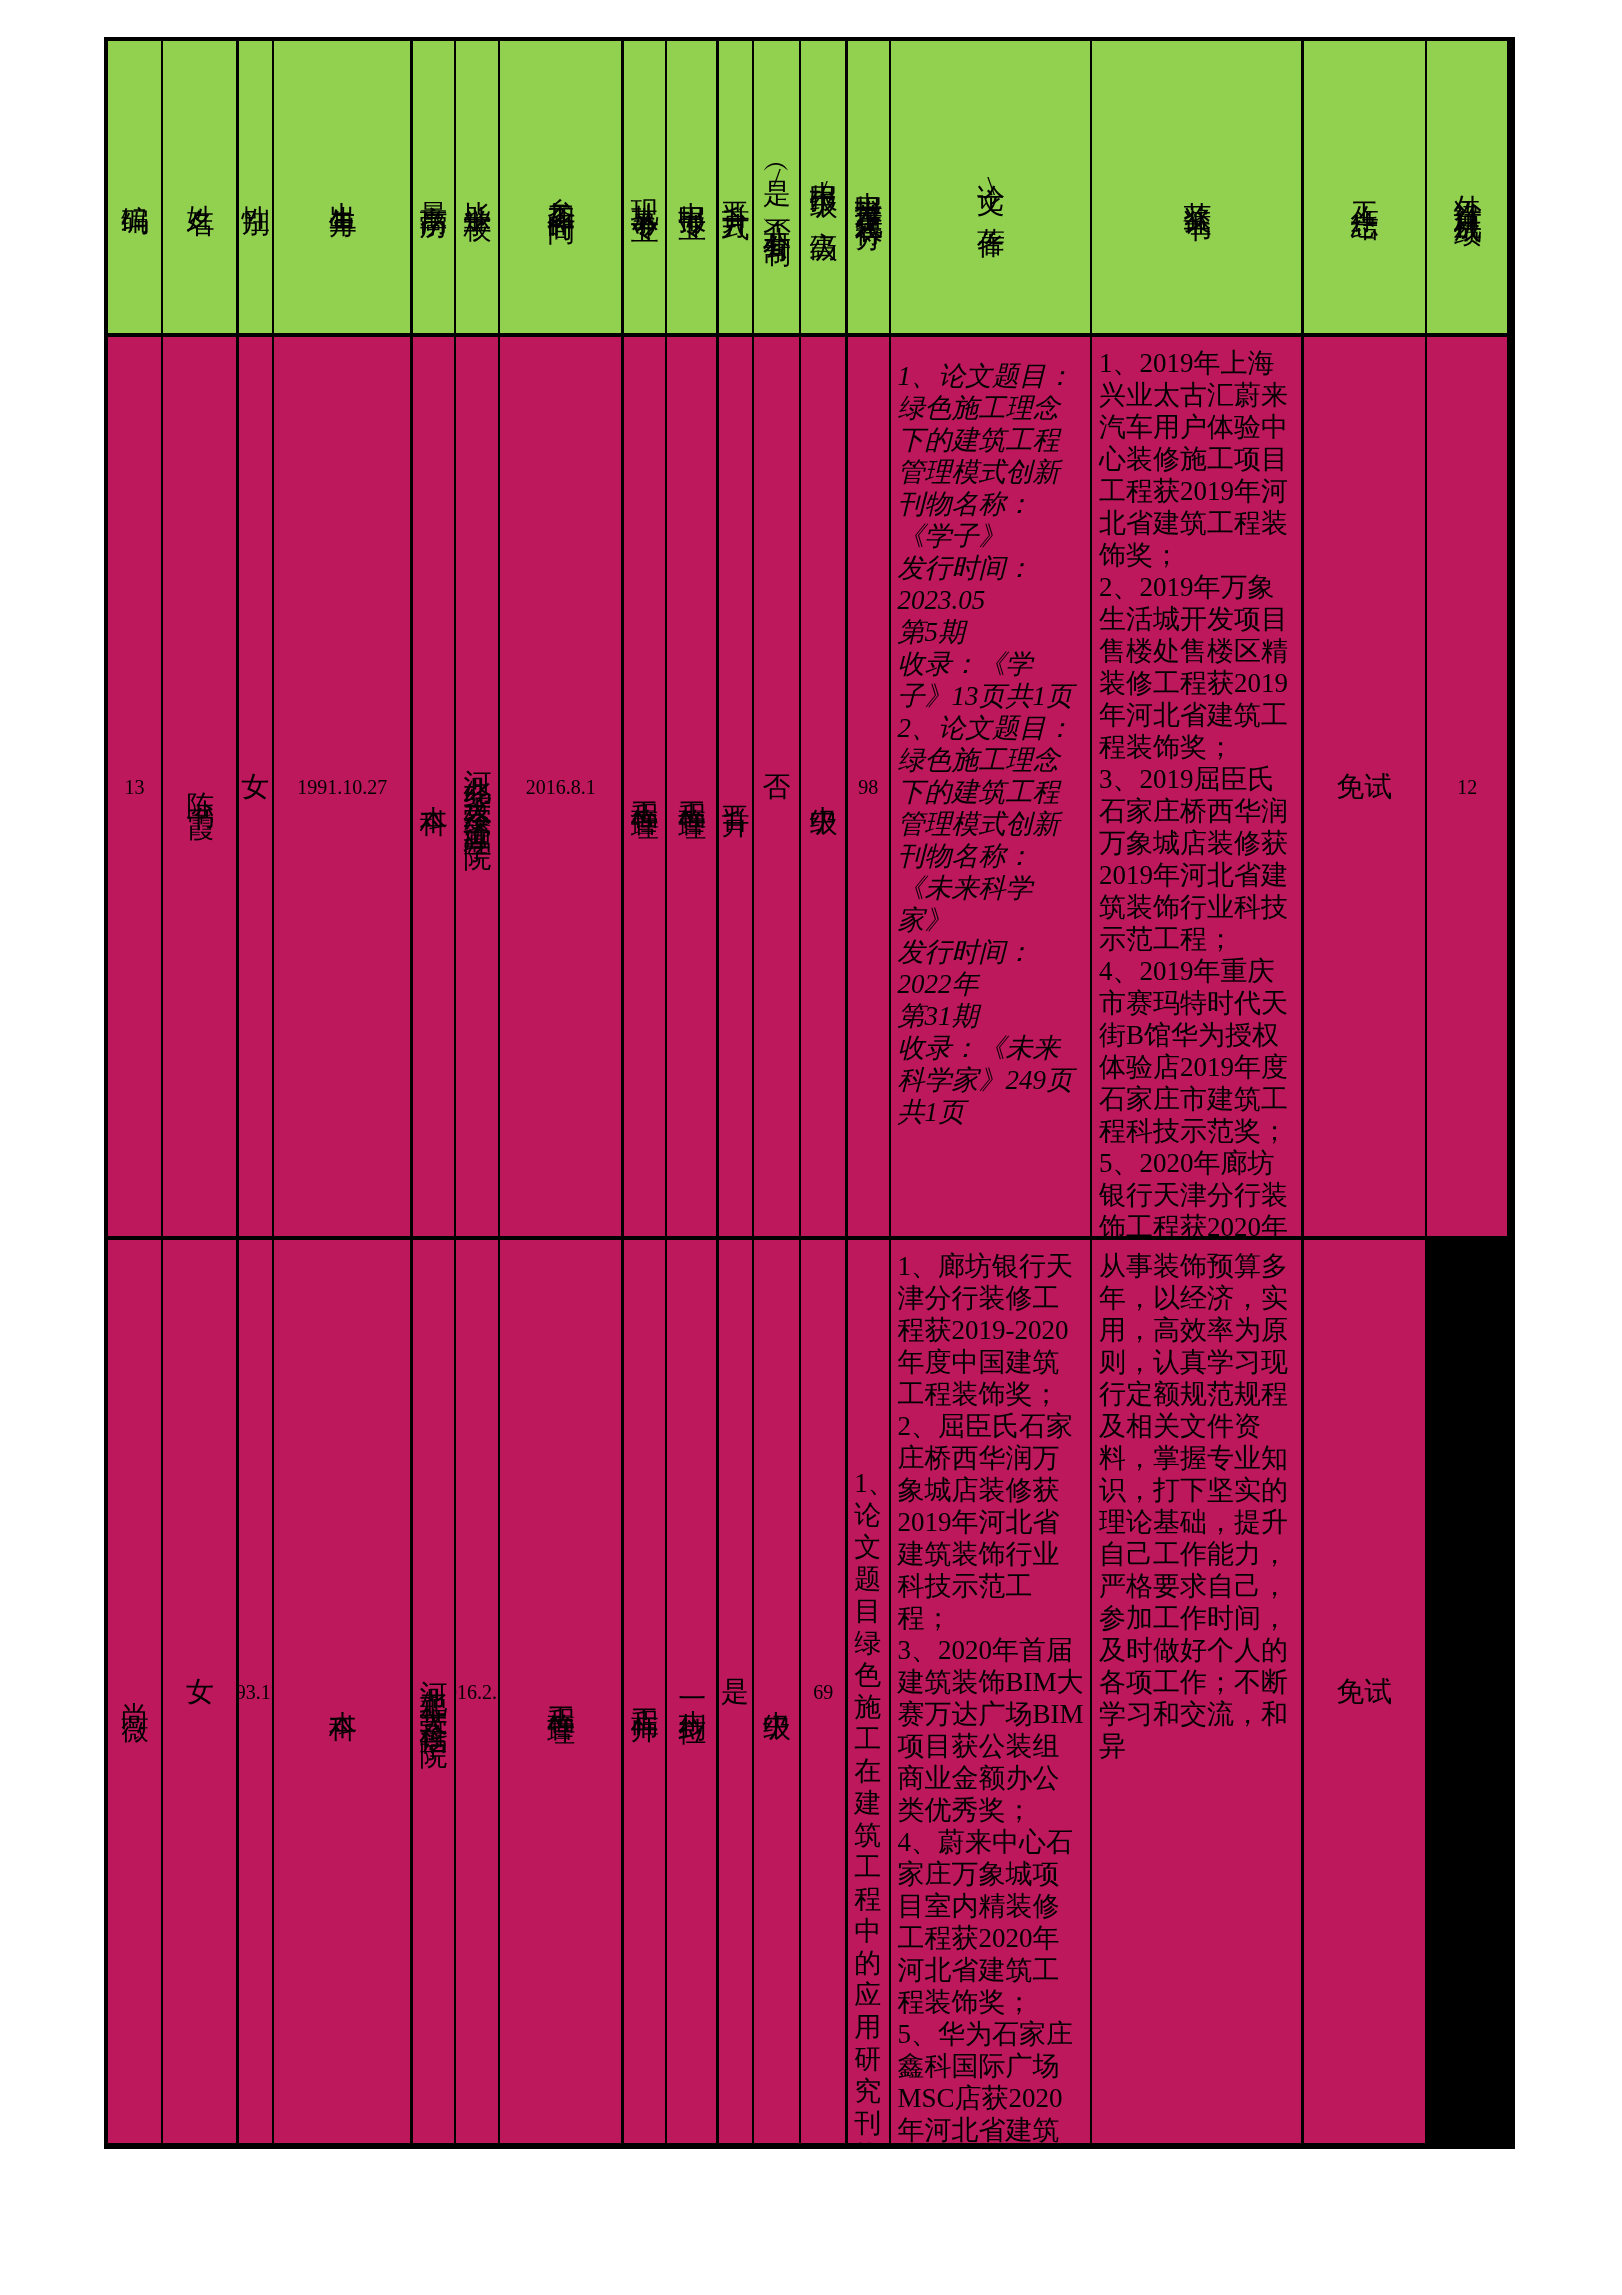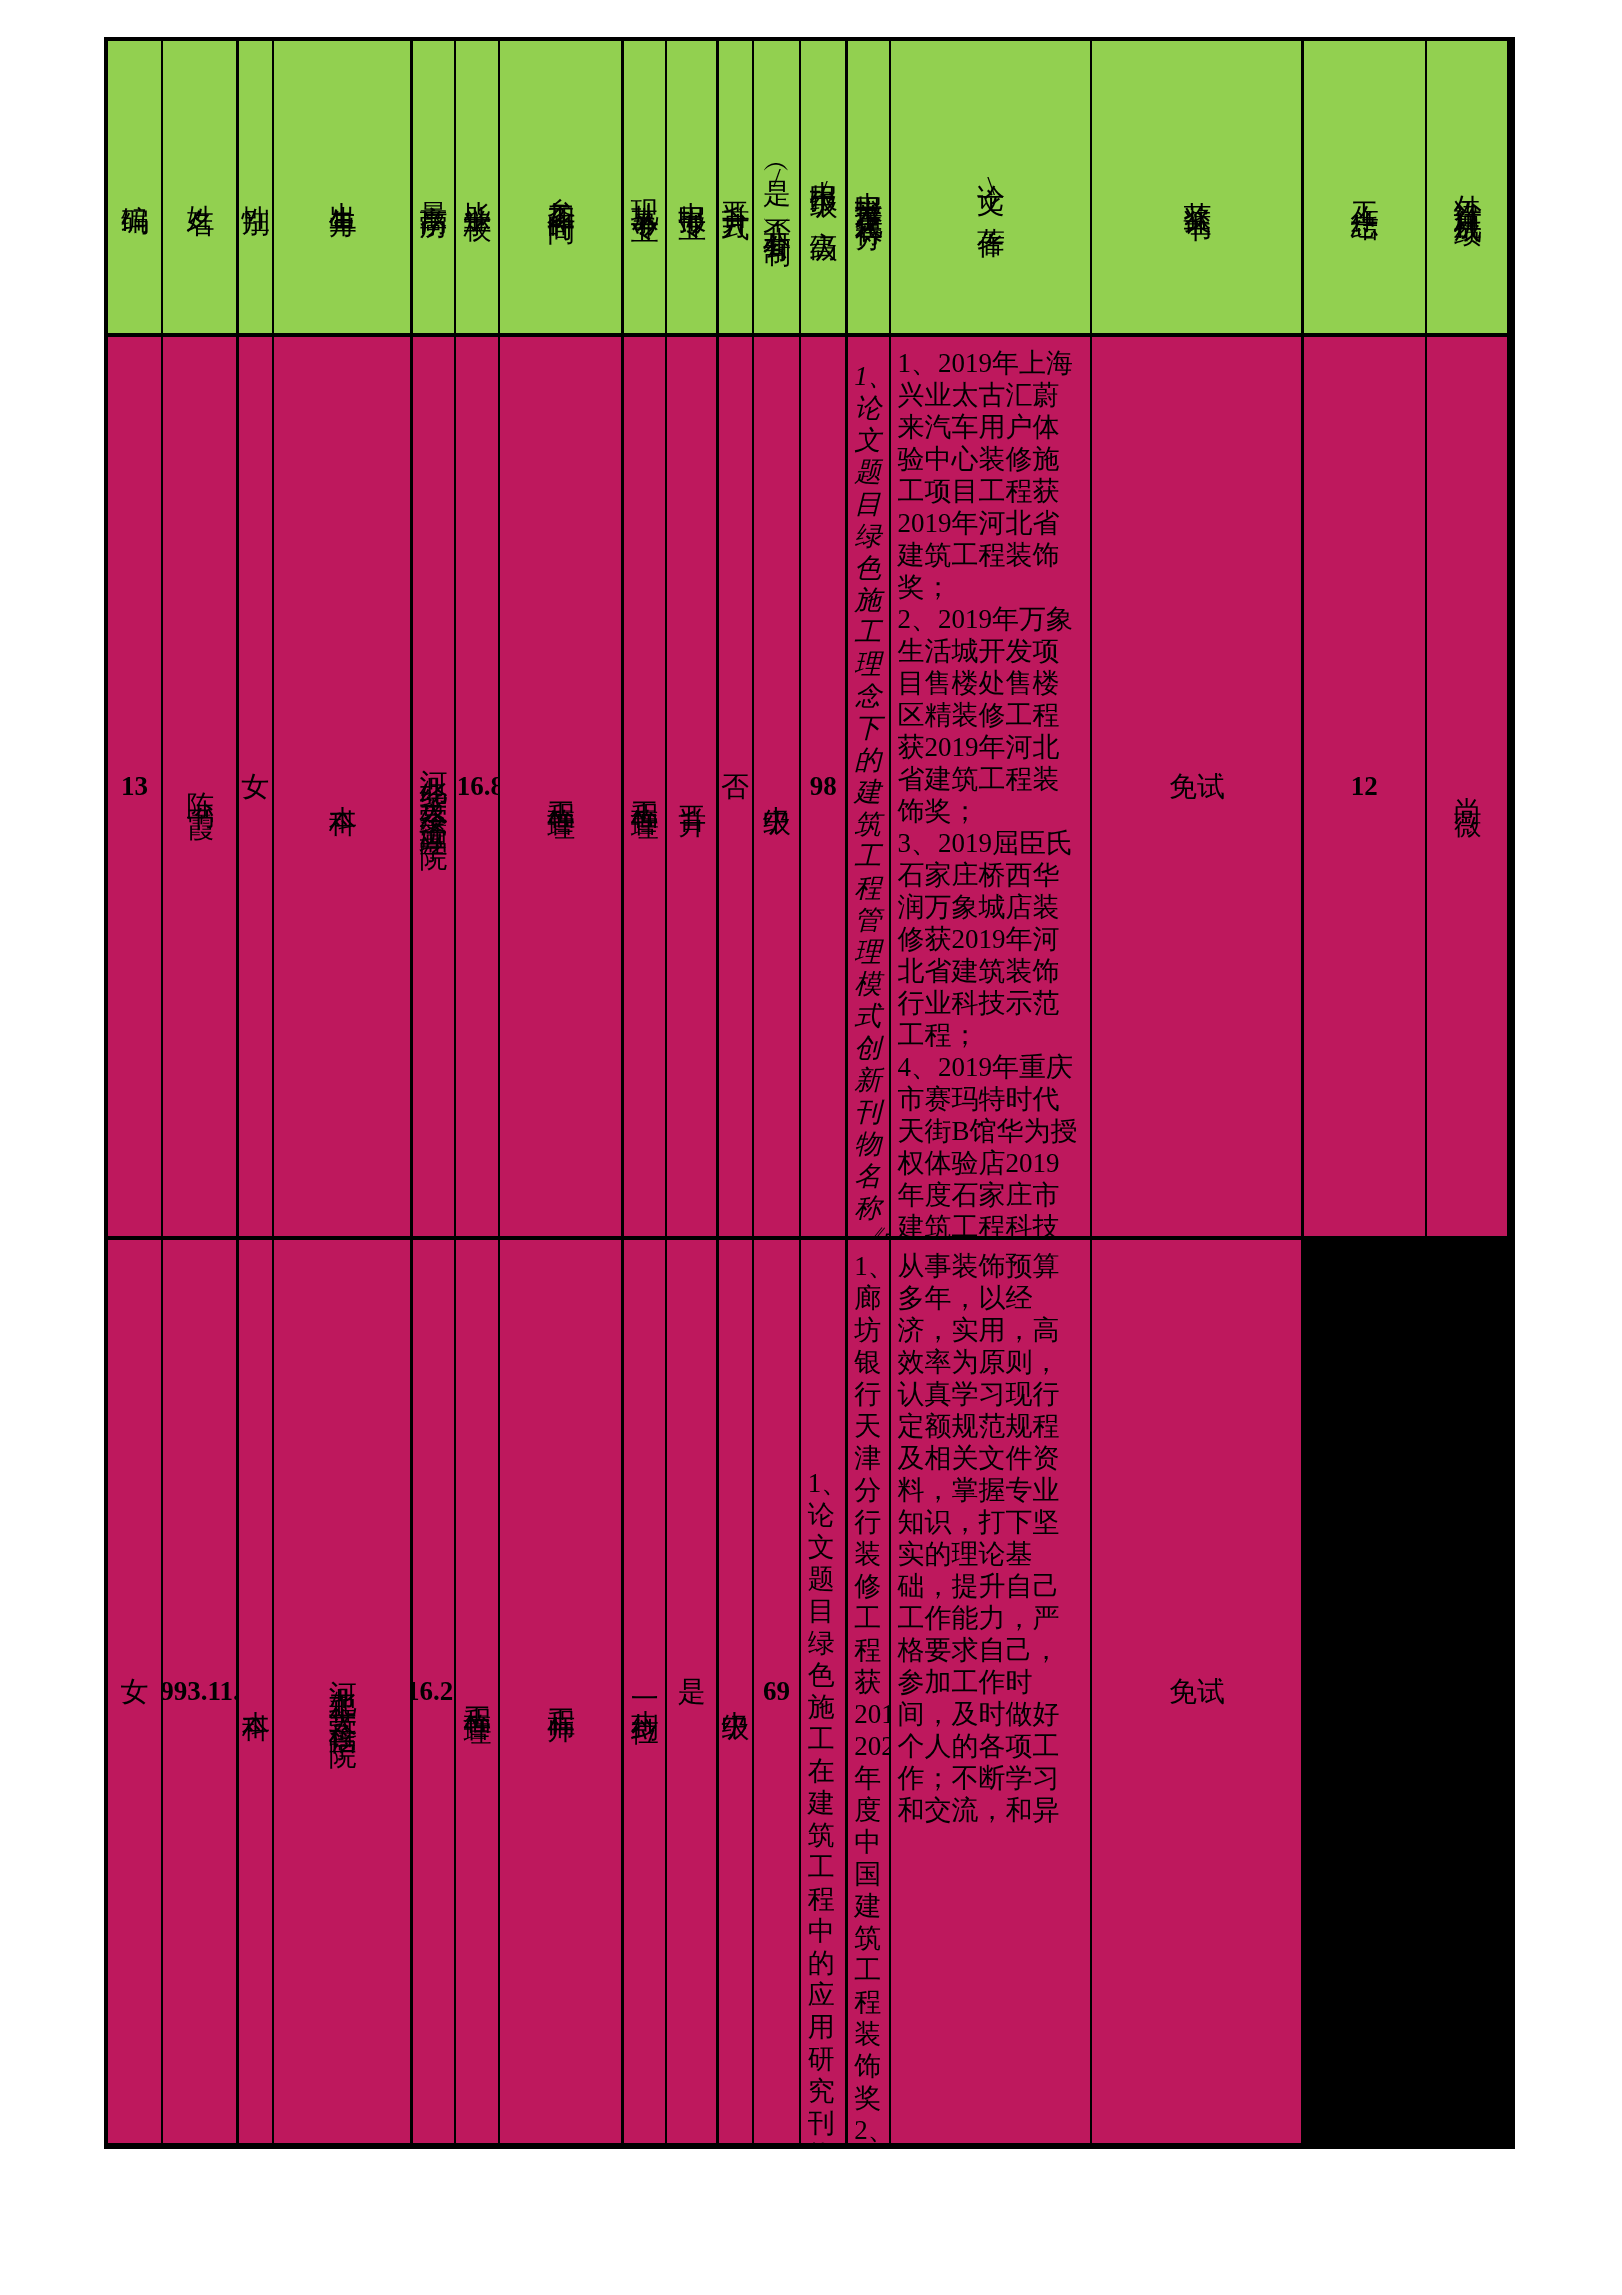--- a/index.html
+++ b/index.html
@@ -19,21 +19,21 @@
   .cell{
     background:#be185d;overflow:hidden;display:flex;align-items:center;justify-content:center;
     font-size:28px;line-height:1;text-align:center;
   }
   .hd{background:#92d050;}
   .vert{
     writing-mode:vertical-lr;text-orientation:upright;letter-spacing:4px;line-height:1;
   }
   .name{letter-spacing:11.4px;}
   .school{letter-spacing:6.5px;}
-  .num{font-size:27px;white-space:nowrap;font-weight:bold;}
+  .num{font-size:20px;white-space:nowrap;}
   .longtext{
     display:block;font-size:27px;line-height:32px;text-align:left;
     padding:9.7px 6.5px 6.5px 6.5px;white-space:pre-wrap;
   }
   .papers13{padding-top:23px;font-style:italic;}
   .papers14{padding-top:227px;}
 </style>
 </head>
 <body>
 
@@ -54,20 +54,21 @@
     <div class="cell hd vert" style="background: rgb(146, 208, 80);">申报中级/高级</div>
     <div class="cell hd vert" style="background: rgb(146, 208, 80);">申报推荐量化表得分</div>
     <div class="cell hd vert" style="background: rgb(146, 208, 80);">论文\著作</div>
     <div class="cell hd vert" style="background: rgb(146, 208, 80);">获奖证书</div>
     <div class="cell hd vert" style="background: rgb(146, 208, 80);">工作总结</div>
     <div class="cell hd vert" style="background: rgb(146, 208, 80);">外语计算机成绩</div>
 
     <div class="cell num">13</div>
     <div class="cell vert name">陈书霞</div>
     <div class="cell">女</div>
+    <div class="cell num">1991.10.27</div>
     <div class="cell vert">本科</div>
     <div class="cell vert school">河北经贸大学经济管理学院</div>
     <div class="cell num">2016.8.1</div>
     <div class="cell vert">工程管理</div>
     <div class="cell vert">工程管理</div>
     <div class="cell vert">晋升</div>
     <div class="cell">否</div>
     <div class="cell vert">中级</div>
     <div class="cell num">98</div>
     <div class="cell longtext papers13">1、论文题目：绿色施工理念下的建筑工程管理模式创新

